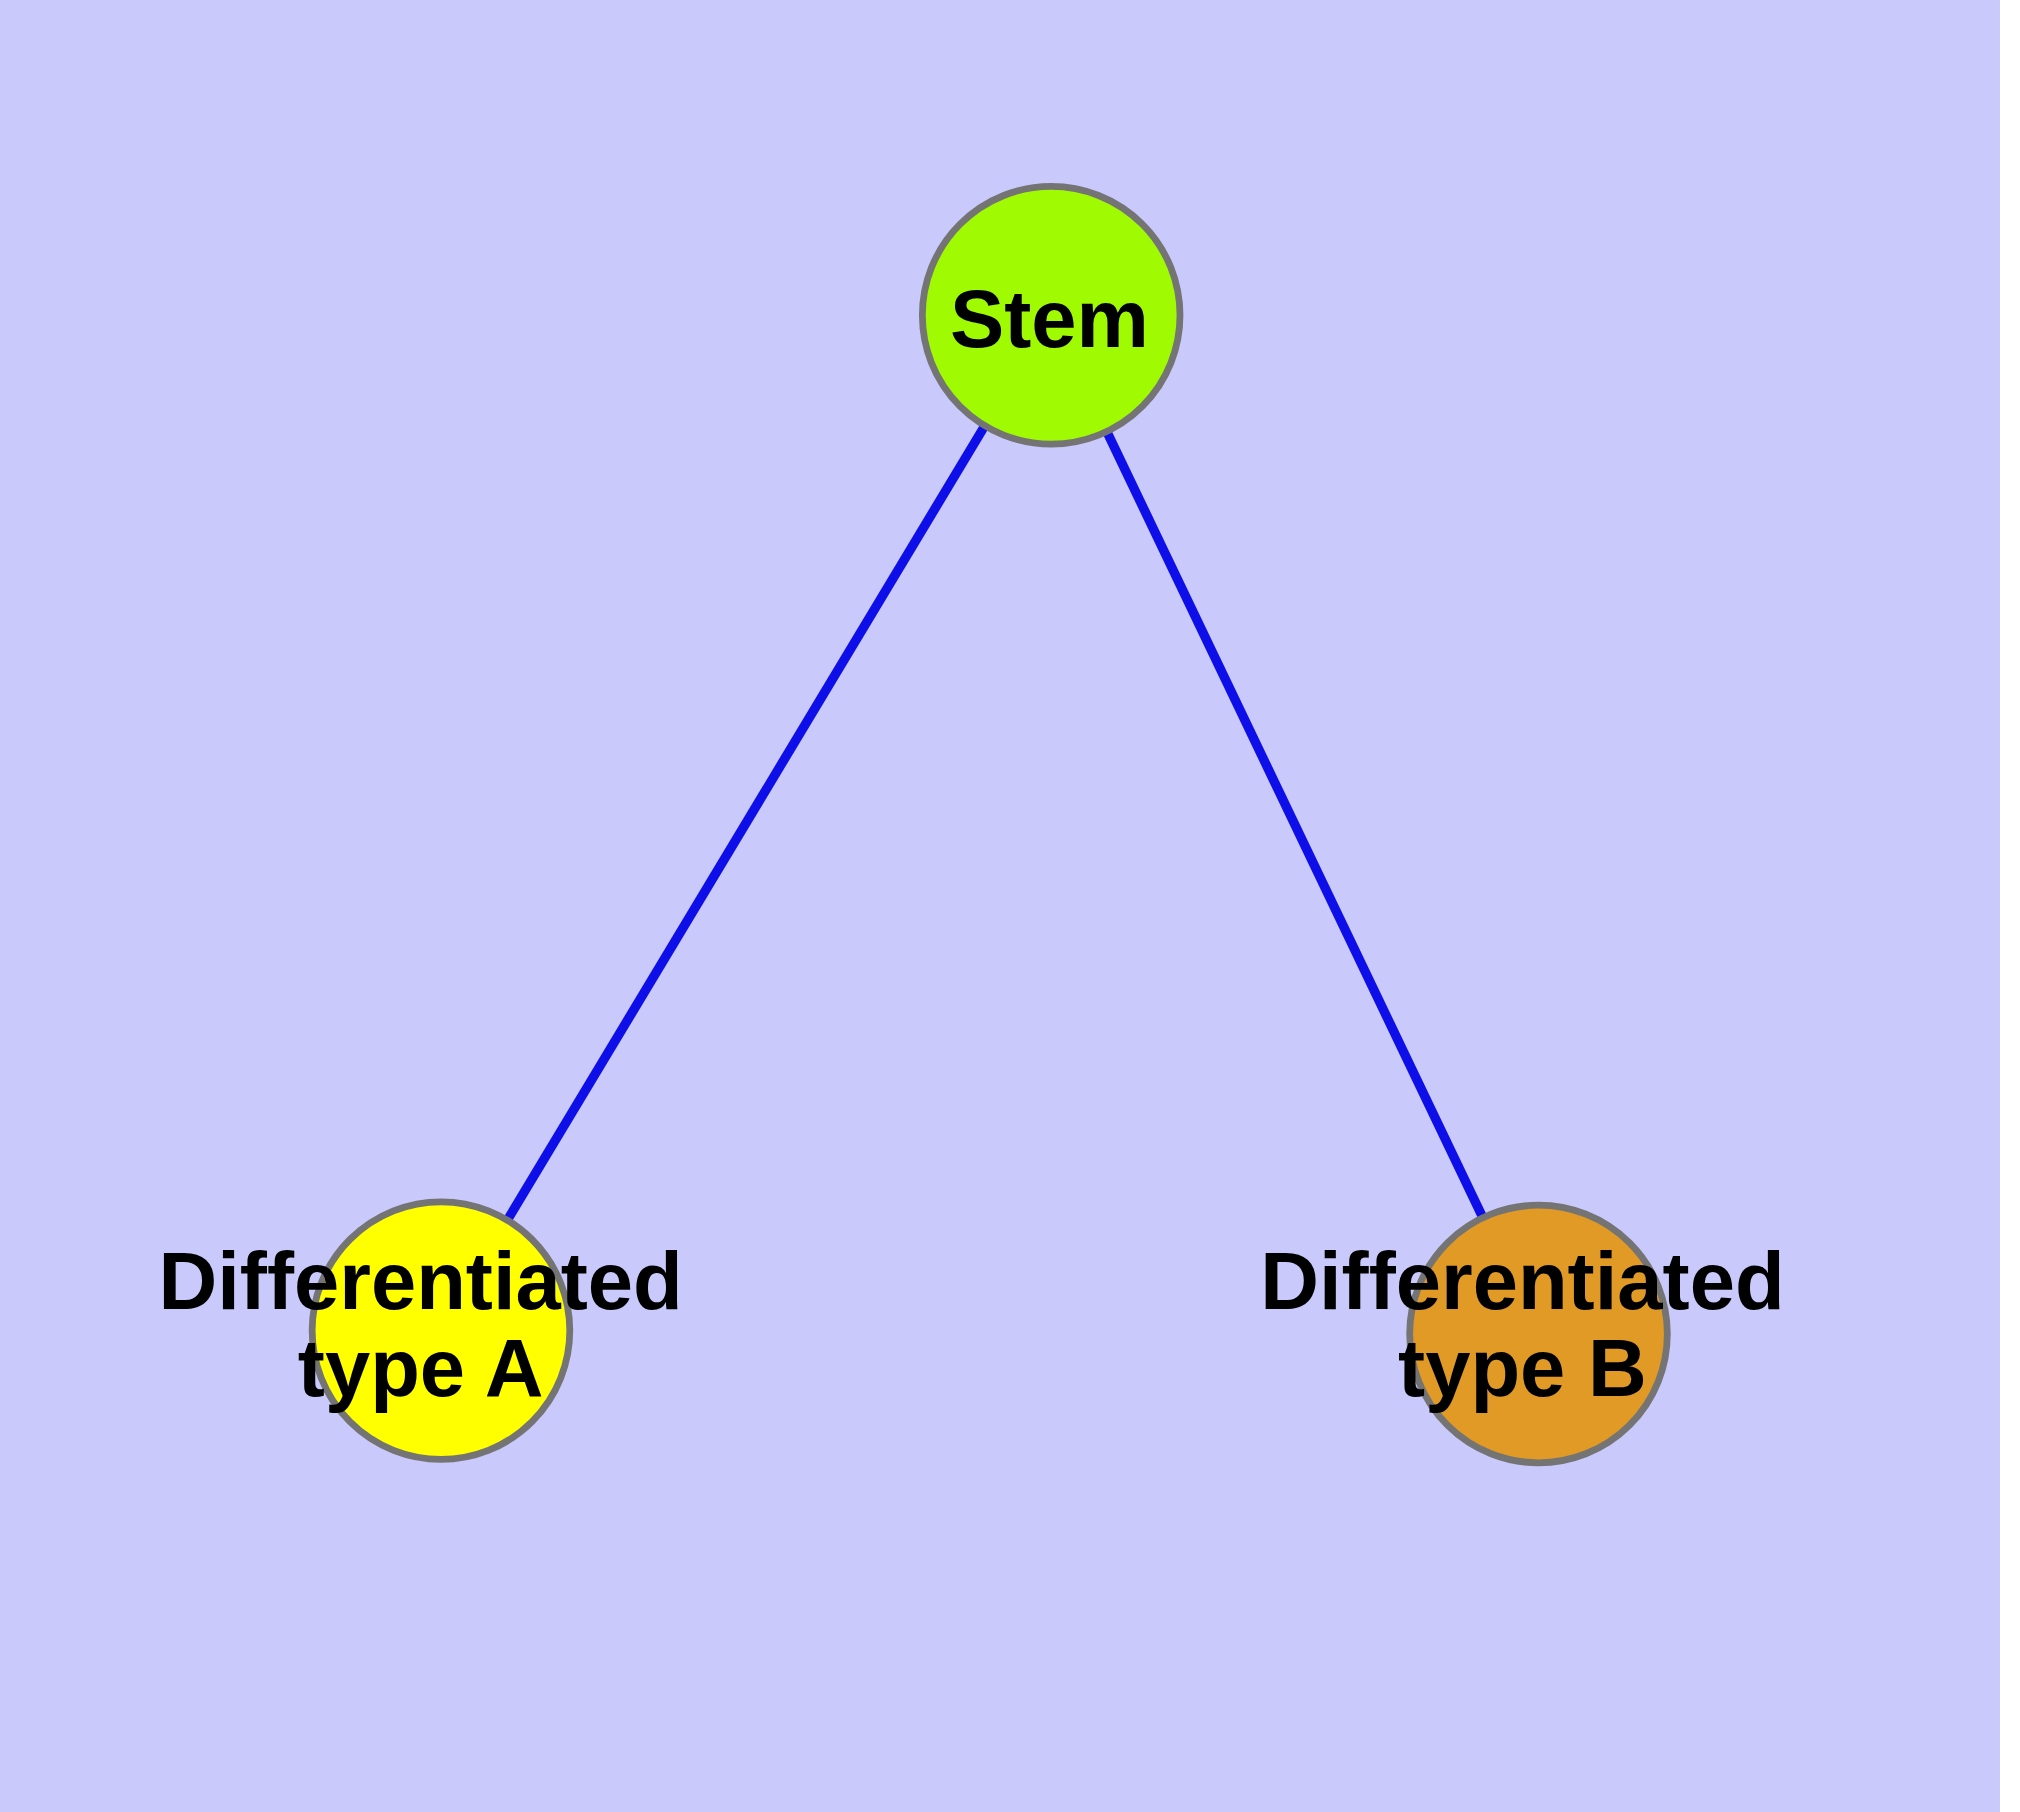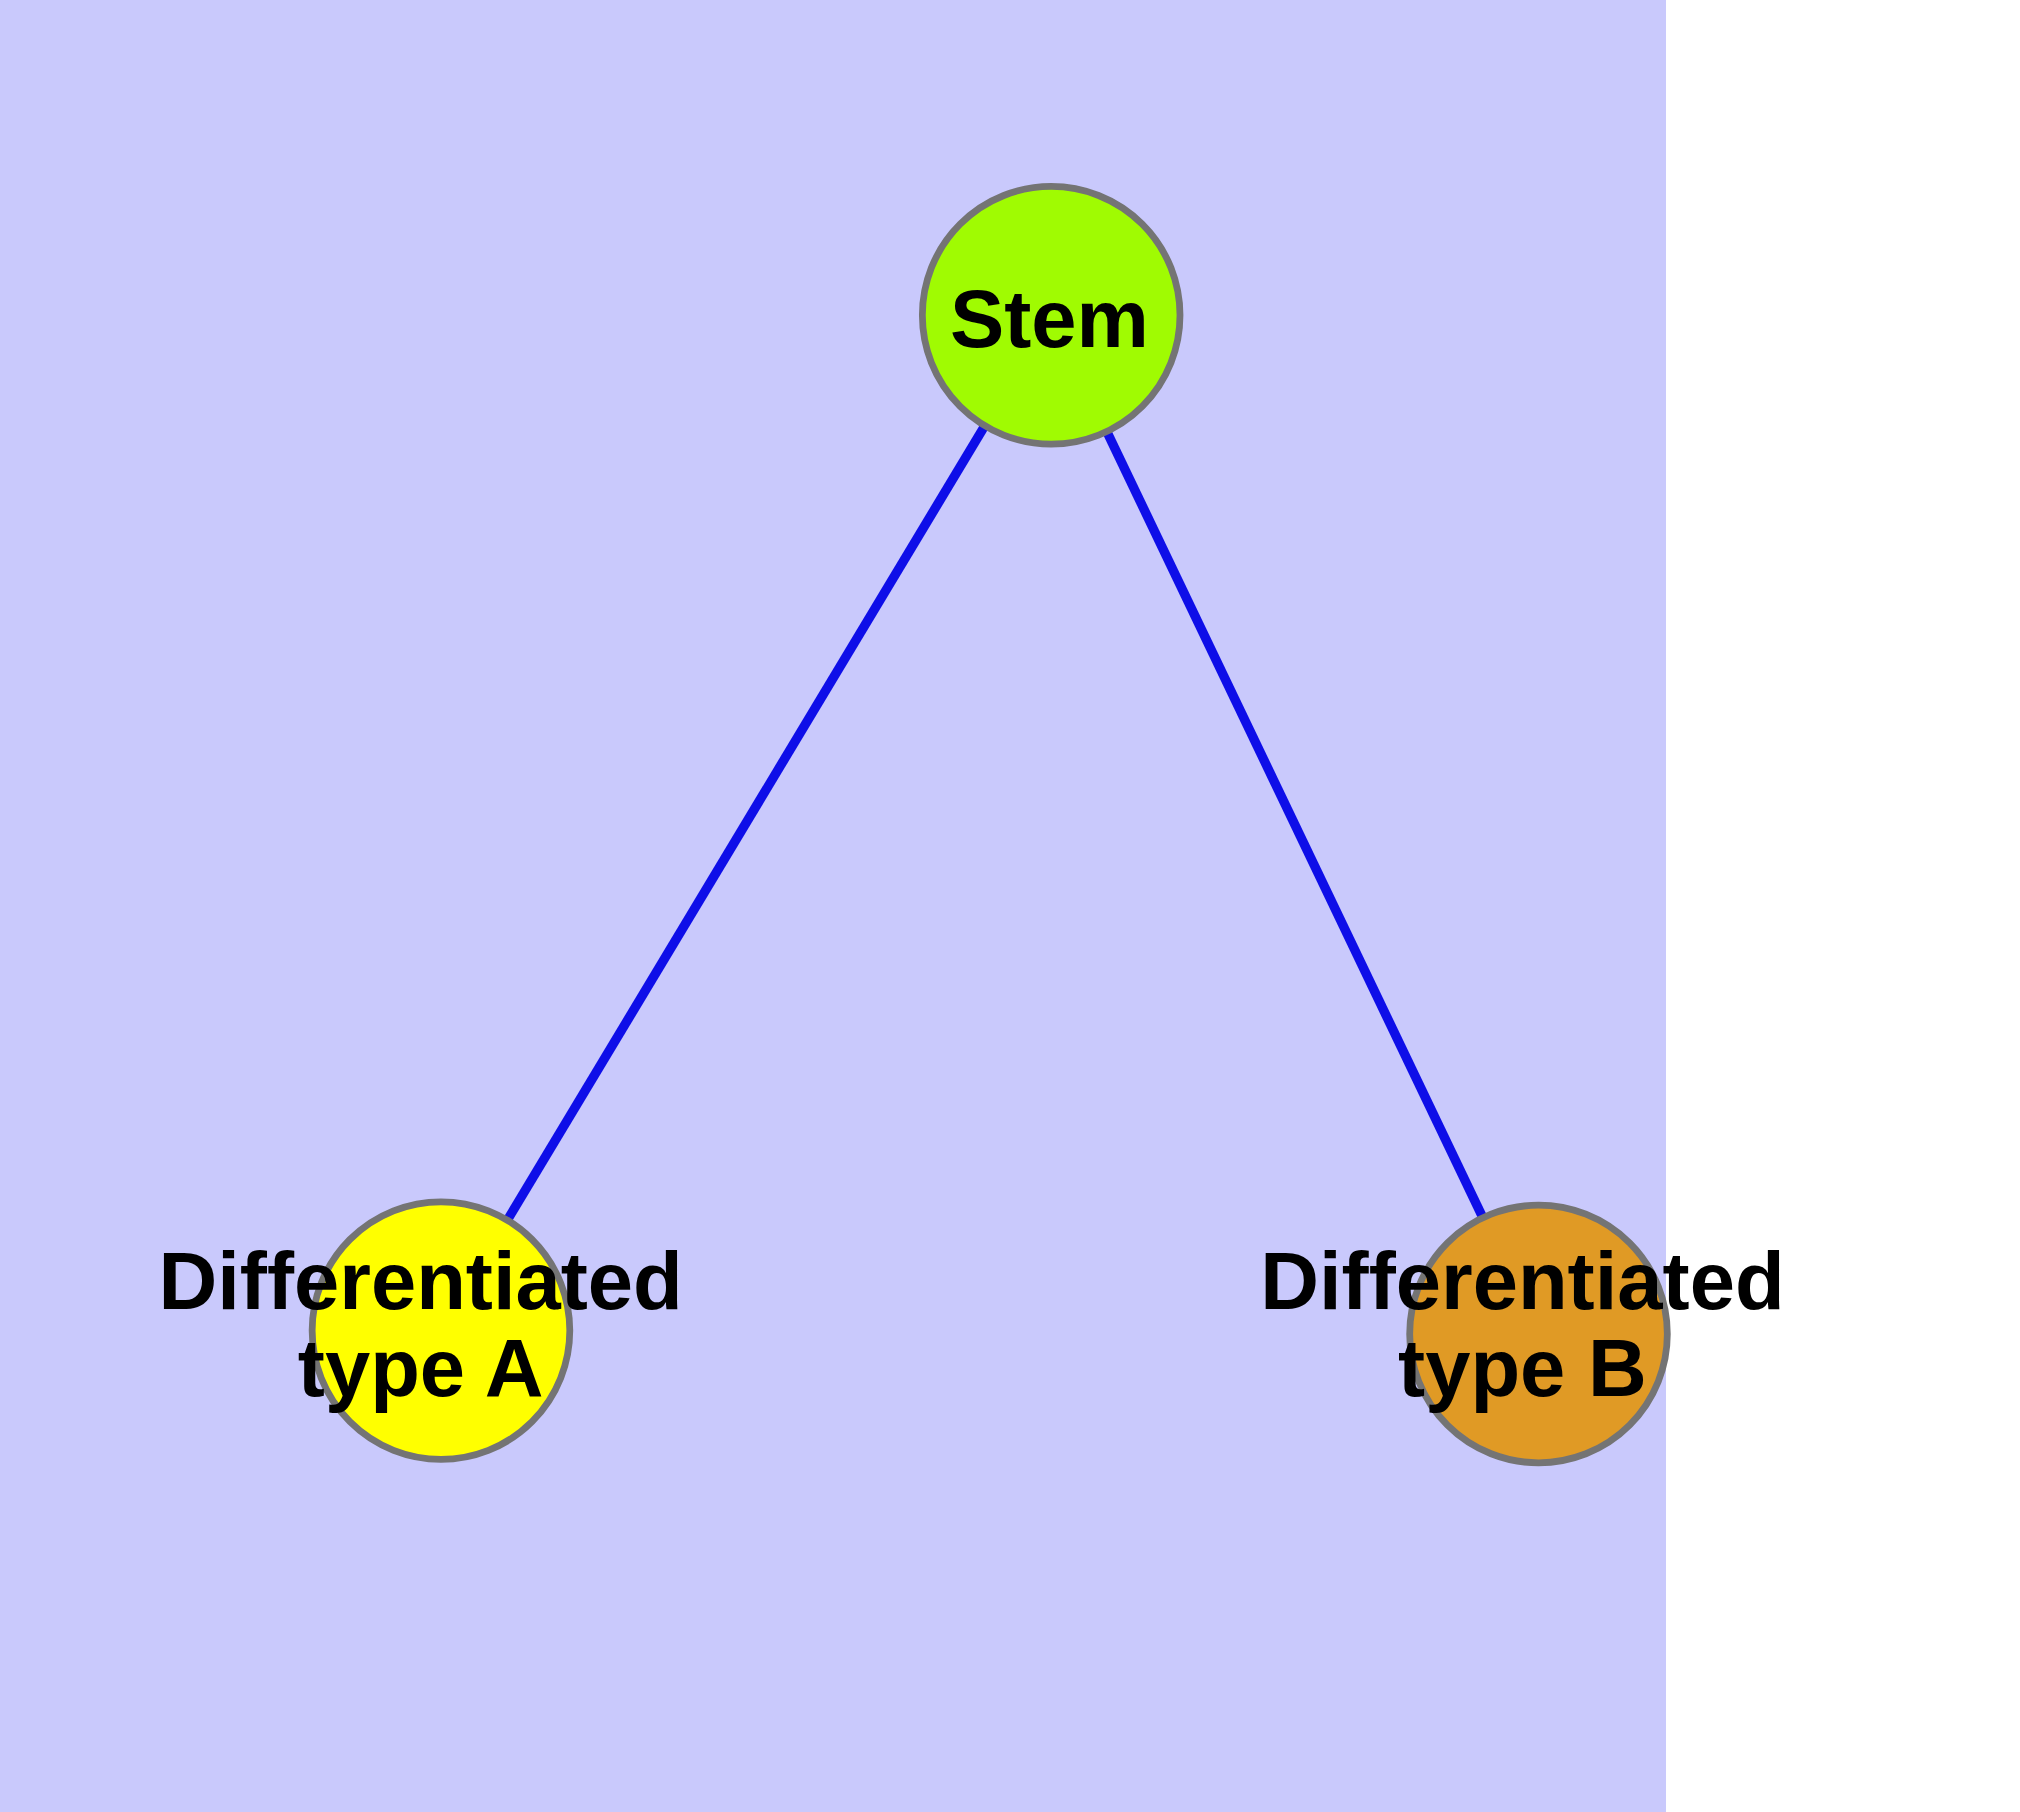--- a/index.html
+++ b/index.html
@@ -7,21 +7,21 @@
     padding: 0;
   }
   body {
     width: 2021px;
     height: 1812px;
     overflow: hidden;
     font-family: "Liberation Sans", sans-serif;
   }
   #diagram-root {
     position: relative;
-    width: 1666px;
+    width: 2000px;
     height: 1812px;
     background: #c9c9fc;
   }
   #graph-svg {
     position: absolute;
     top: 0;
     left: 0;
     width: 2021px;
     height: 1812px;
     display: block;

